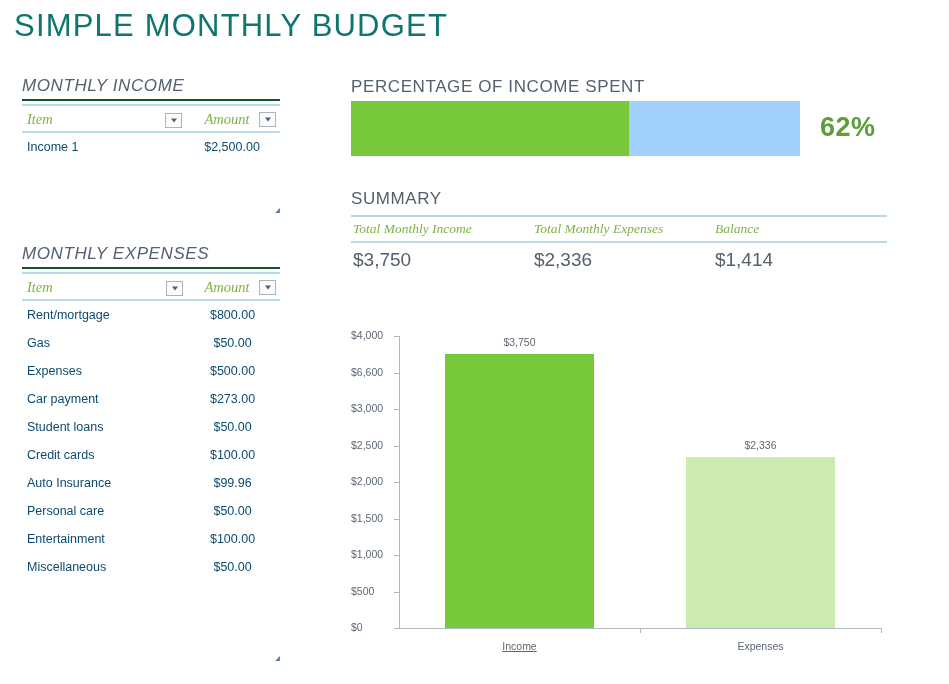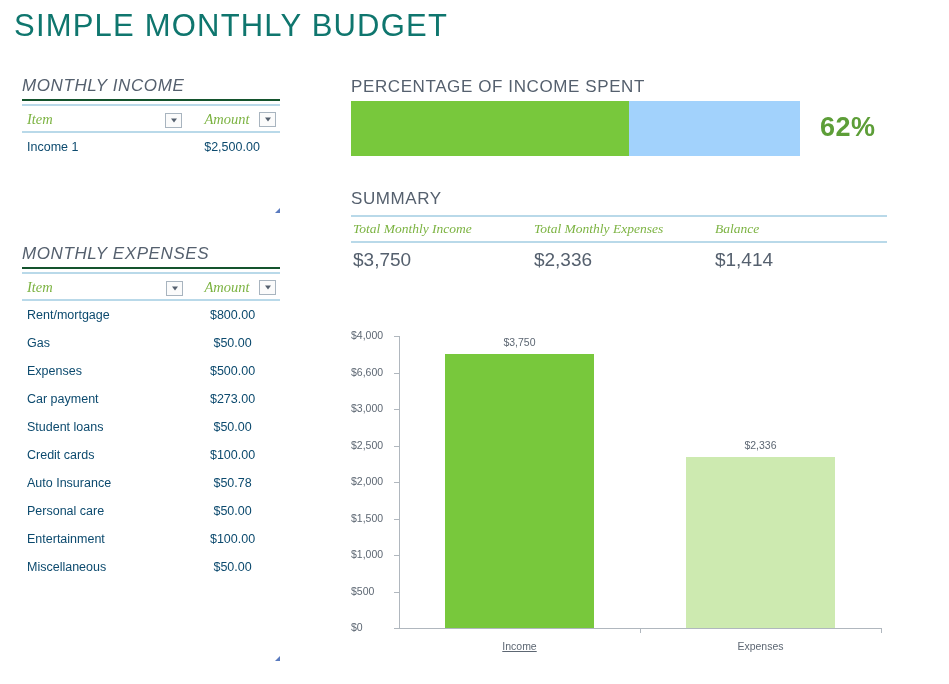--- a/index.html
+++ b/index.html
@@ -178,21 +178,21 @@
     <tr>
       <td class="row-item">Student loans</td>
       <td class="row-amount">$50.00</td>
     </tr>
     <tr>
       <td class="row-item">Credit cards</td>
       <td class="row-amount">$100.00</td>
     </tr>
     <tr>
       <td class="row-item">Auto Insurance</td>
-      <td class="row-amount">$50.78</td>
+      <td class="row-amount">$99.96</td>
     </tr>
     <tr>
       <td class="row-item">Personal care</td>
       <td class="row-amount">$50.00</td>
     </tr>
     <tr>
       <td class="row-item">Entertainment</td>
       <td class="row-amount">$100.00</td>
     </tr>
     <tr>

